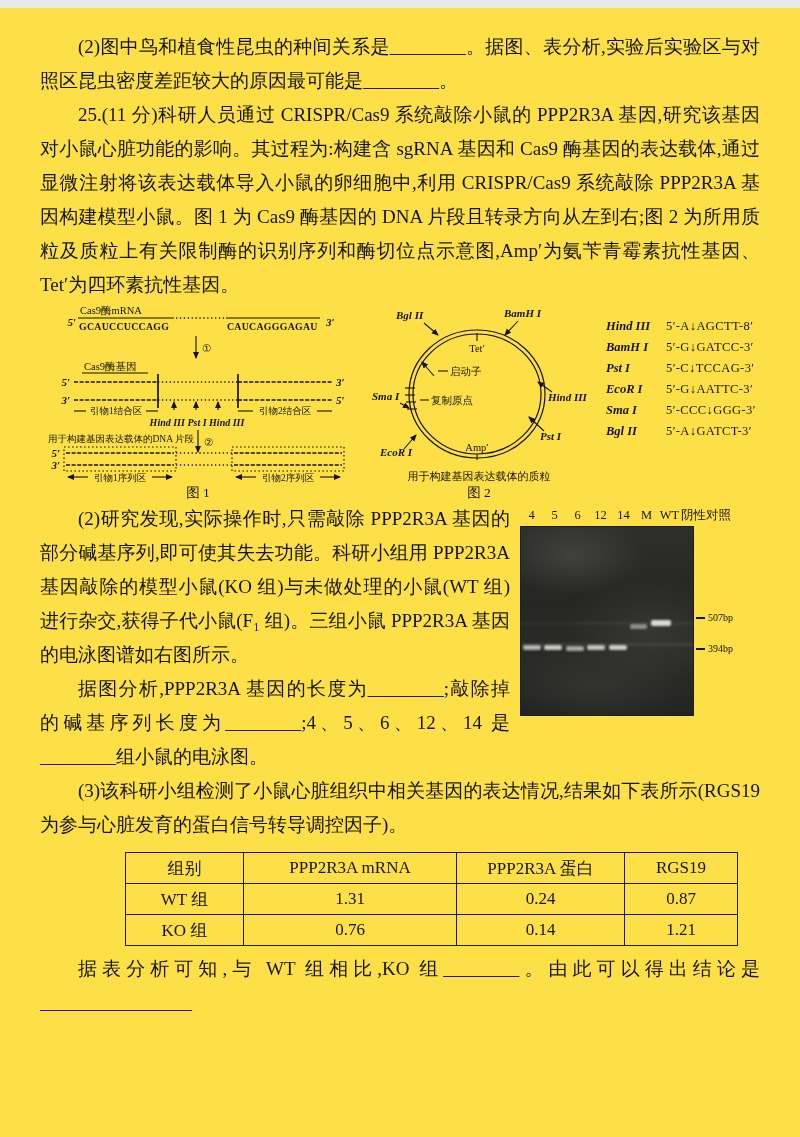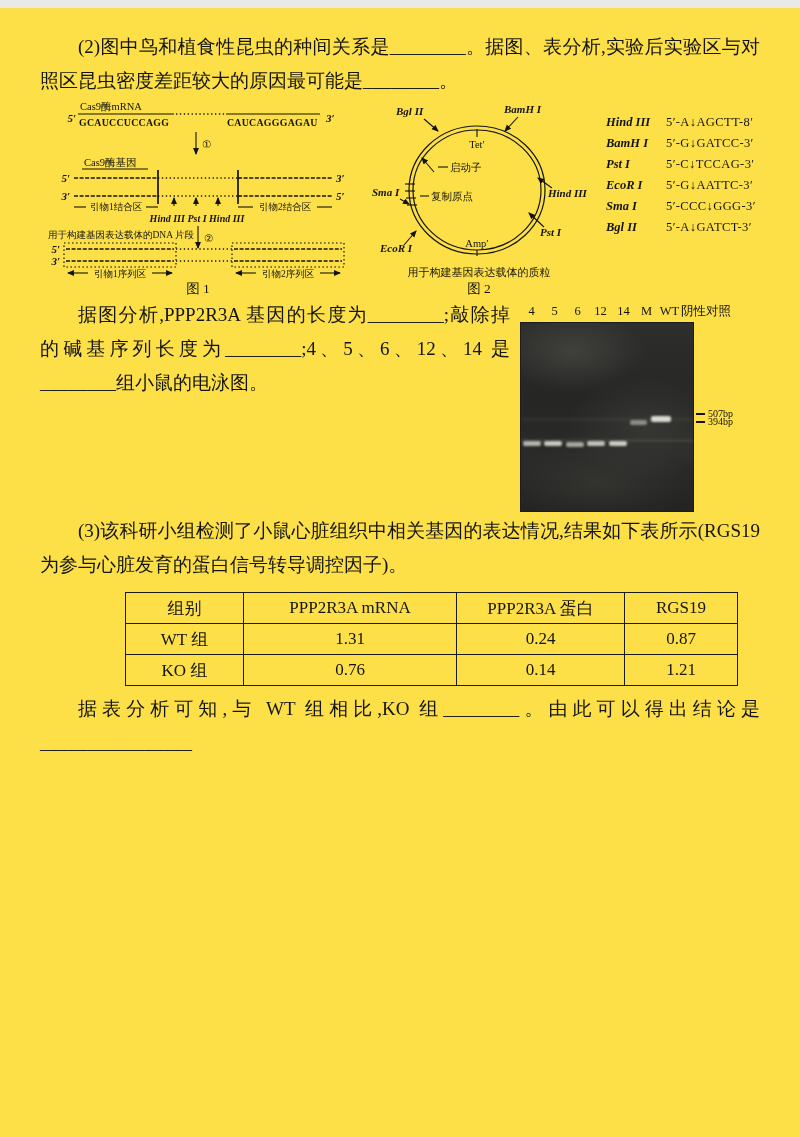--- a/index.html
+++ b/index.html
@@ -42,33 +42,34 @@
       radial-gradient(ellipse 60% 30% at 30% 15%, rgba(90,90,86,.45), transparent 70%),
       radial-gradient(ellipse 70% 40% at 75% 55%, rgba(80,80,76,.35), transparent 70%),
       radial-gradient(ellipse 80% 30% at 45% 85%, rgba(70,70,66,.4), transparent 70%),
       linear-gradient(180deg,#2e2e2c,#262624 40%,#2a2a28 70%,#232321);
     border:1px solid #1b1b19;}
   .band{position:absolute;height:5px;border-radius:2px;filter:blur(1.1px);}
   .streak{position:absolute;left:0;width:100%;height:3px;background:rgba(160,160,150,.14);filter:blur(1px);}
   .mk{position:absolute;left:176px;display:flex;align-items:center;gap:3px;font-size:10px;line-height:12px;}
   .mk .dash{width:9px;height:1.6px;background:#131313;}
   .mk1{top:106px;}
-  .mk2{top:114px;}
+  .mk2{top:137px;}
   .clearfix{clear:both;}
   
   .etable{border-collapse:collapse;margin:10px 0 6px 85px;font-size:17px;padding-left:20px;}
   .etable th,.etable td{border:1.6px solid #1a1a1a;text-align:center;font-weight:normal;padding:2px 6px;height:26px;}
   .c1{width:105px;} .c2{width:200px;} .c3{width:155px;} .c4{width:100px;}
 </style>
 </head>
 <body>
 
 <div class="page">
 
   <p class="para">(2)图中鸟和植食性昆虫的种间关系是________。据图、表分析,实验后实验区与对照区昆虫密度差距较大的原因最可能是________。</p>
+  <p class="para">25.(11 分)科研人员通过 CRISPR/Cas9 系统敲除小鼠的 PPP2R3A 基因,研究该基因对小鼠心脏功能的影响。其过程为:构建含 sgRNA 基因和 Cas9 酶基因的表达载体,通过显微注射将该表达载体导入小鼠的卵细胞中,利用 CRISPR/Cas9 系统敲除 PPP2R3A 基因构建模型小鼠。图 1 为 Cas9 酶基因的 DNA 片段且转录方向从左到右;图 2 为所用质粒及质粒上有关限制酶的识别序列和酶切位点示意图,Amp′为氨苄青霉素抗性基因、Tet′为四环素抗性基因。</p>
 
   <div class="figures">
 
     <svg width="312" height="196" viewBox="0 0 312 196">
       <defs>
         <marker id="ah1" markerWidth="8" markerHeight="8" refX="6" refY="3" orient="auto" markerUnits="userSpaceOnUse">
           <path d="M0,0 L7,3 L0,6 z" fill="#131313"></path>
         </marker>
       </defs>
       <g>
@@ -254,20 +255,21 @@
       <div class="mk mk1">
         <span class="dash"></span>
         <span>507bp</span>
       </div>
       <div class="mk mk2">
         <span class="dash"></span>
         <span>394bp</span>
       </div>
     </div>
 
+    <p class="para">(2)研究发现,实际操作时,只需敲除 PPP2R3A 基因的部分碱基序列,即可使其失去功能。科研小组用 PPP2R3A 基因敲除的模型小鼠(KO 组)与未做处理的小鼠(WT 组)进行杂交,获得子代小鼠(F₁ 组)。三组小鼠 PPP2R3A 基因的电泳图谱如右图所示。</p>
     <p class="para">据图分析,PPP2R3A 基因的长度为________;敲除掉的碱基序列长度为________;4、5、6、12、14 是________组小鼠的电泳图。</p>
   </div>
 
   <p class="para clearfix">(3)该科研小组检测了小鼠心脏组织中相关基因的表达情况,结果如下表所示(RGS19 为参与心脏发育的蛋白信号转导调控因子)。</p>
 
   <table class="etable">
     <thead>
       <tr>
 
           <th>组别</th>

